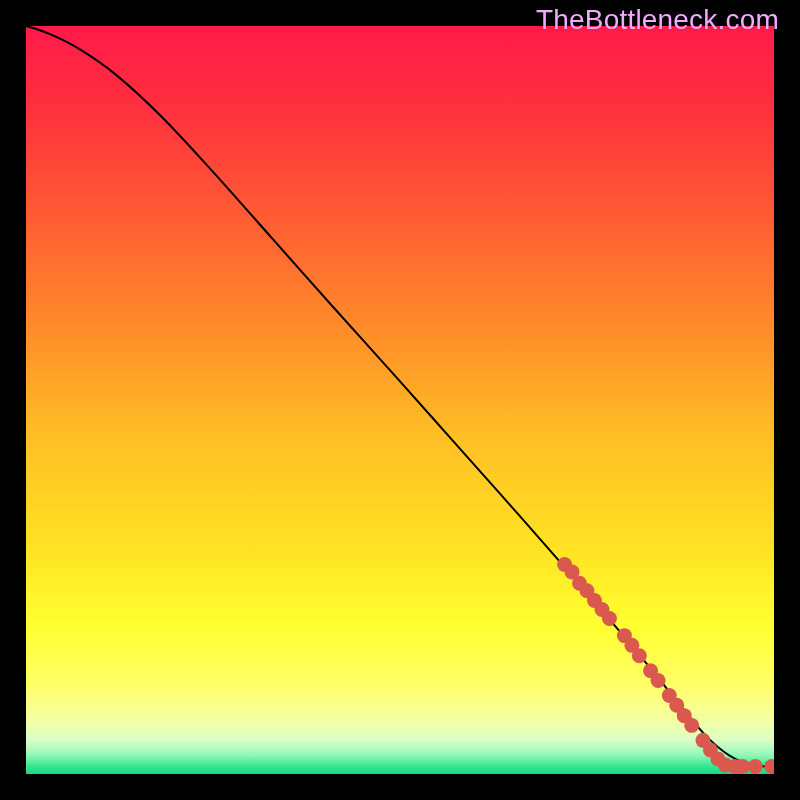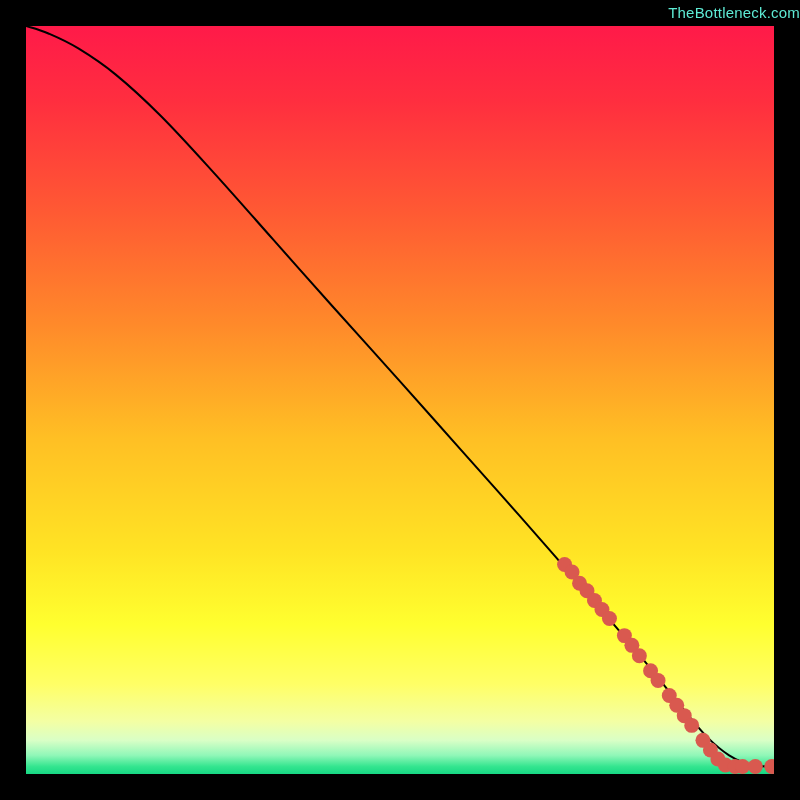--- a/index.html
+++ b/index.html
@@ -37,23 +37,23 @@
   svg.overlay {
     position: absolute;
     left: 0;
     top: 0;
     width: 748px;
     height: 748px;
   }
   .watermark {
     position: absolute;
     top: 4px;
-    right: 0;
-    color: #5eead4;
-    font-size: 15px;
+    right: 21px;
+    color: #f0abfc;
+    font-size: 28px;
     letter-spacing: 0.2px;
     font-weight: 400;
   }
 </style>
 </head>
 <body>
 
 <div class="frame">
   <div class="plot">
     <svg class="gradient" viewBox="0 0 748 748" preserveAspectRatio="none">

